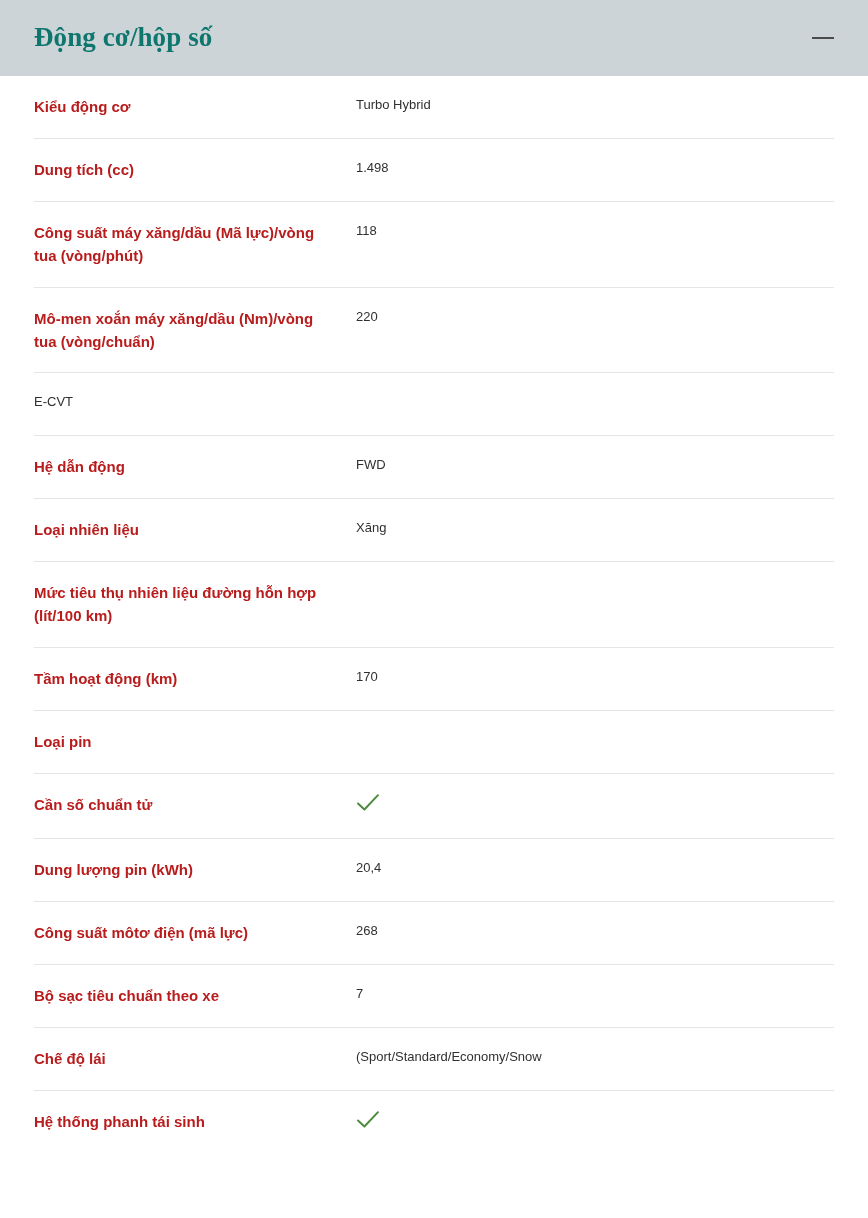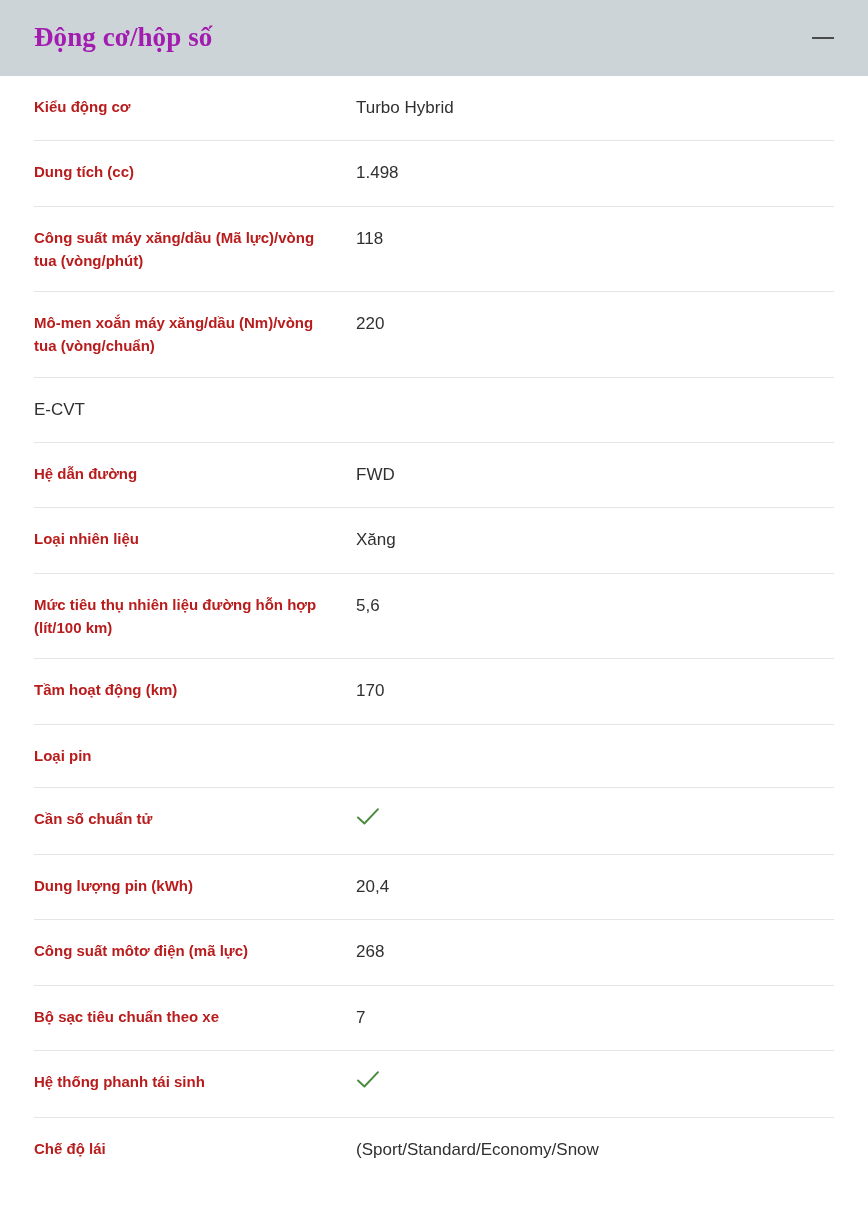--- a/index.html
+++ b/index.html
@@ -27,21 +27,21 @@
     height: 76px;
     display: flex;
     align-items: center;
     justify-content: space-between;
     padding: 0 28px 0 34px;
   }
   .panel-title {
     font-family: "Liberation Serif", serif;
     font-size: 27px;
     font-weight: 700;
-    color: #a21caf;
+    color: #0f766e;
     letter-spacing: 0.1px;
     line-height: 1.1;
   }
   .collapse-btn {
     width: 34px;
     height: 34px;
     display: flex;
     align-items: center;
     justify-content: center;
     cursor: pointer;
@@ -74,21 +74,21 @@
     width: 322px;
     flex: 0 0 322px;
     font-size: 15px;
     font-weight: 700;
     color: #b91c1c;
     line-height: 1.55;
     padding-right: 18px;
   }
   .spec-value {
     flex: 1 1 auto;
-    font-size: 17px;
+    font-size: 13px;
     font-weight: 400;
     color: #303030;
     line-height: 1.55;
   }
   .check-icon {
     display: inline-block;
     line-height: 1;
   }
   .check-icon svg { display: block; }
 </style>
@@ -119,30 +119,29 @@
         <div class="spec-value">118</div>
       </div>
       <div class="spec-row">
         <div class="spec-label">Mô-men xoắn máy xăng/dầu (Nm)/vòng tua (vòng/chuẩn)</div>
         <div class="spec-value">220</div>
       </div>
       <div class="spec-row">
         <div class="spec-value">E-CVT</div>
       </div>
       <div class="spec-row">
-        <div class="spec-label">Hệ dẫn đường</div>
+        <div class="spec-label">Hệ dẫn động</div>
         <div class="spec-value">FWD</div>
       </div>
       <div class="spec-row">
         <div class="spec-label">Loại nhiên liệu</div>
         <div class="spec-value">Xăng</div>
       </div>
       <div class="spec-row">
         <div class="spec-label">Mức tiêu thụ nhiên liệu đường hỗn hợp (lít/100 km)</div>
-        <div class="spec-value">5,6</div>
       </div>
       <div class="spec-row">
         <div class="spec-label">Tầm hoạt động (km)</div>
         <div class="spec-value">170</div>
       </div>
       <div class="spec-row">
         <div class="spec-label">Loại pin</div>
       </div>
       <div class="spec-row">
         <div class="spec-label">Cần số chuẩn tử</div>
@@ -156,24 +155,24 @@
       </div>
       <div class="spec-row">
         <div class="spec-label">Công suất môtơ điện (mã lực)</div>
         <div class="spec-value">268</div>
       </div>
       <div class="spec-row">
         <div class="spec-label">Bộ sạc tiêu chuẩn theo xe</div>
         <div class="spec-value">7</div>
       </div>
       <div class="spec-row">
+        <div class="spec-label">Chế độ lái</div>
+        <div class="spec-value">(Sport/Standard/Economy/Snow</div>
+      </div>
+      <div class="spec-row">
         <div class="spec-label">Hệ thống phanh tái sinh</div>
         <div class="spec-value"><span class="check-icon"><svg width="24" height="20" viewBox="0 0 24 20" aria-hidden="true">
               <path d="M2 10.5 L8.4 16.5 L22 2.2" fill="none" stroke="#4a8a3c" stroke-width="1.9" stroke-linecap="round" stroke-linejoin="round"></path>
             </svg></span></div>
-      </div>
-      <div class="spec-row">
-        <div class="spec-label">Chế độ lái</div>
-        <div class="spec-value">(Sport/Standard/Economy/Snow</div>
       </div>
     </div>
 
 </div>
 
 </body></html>

